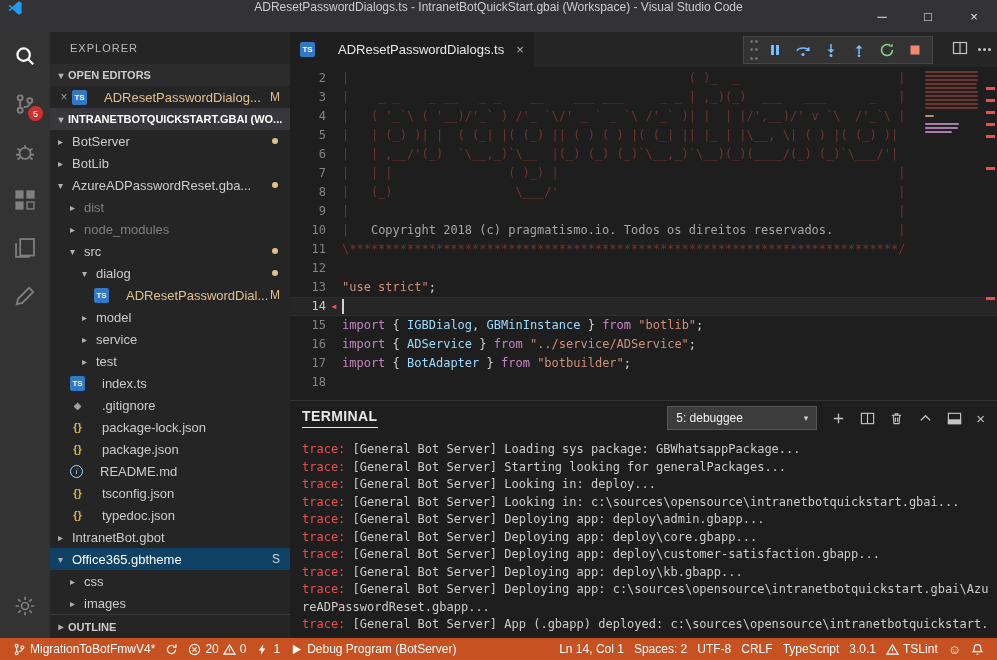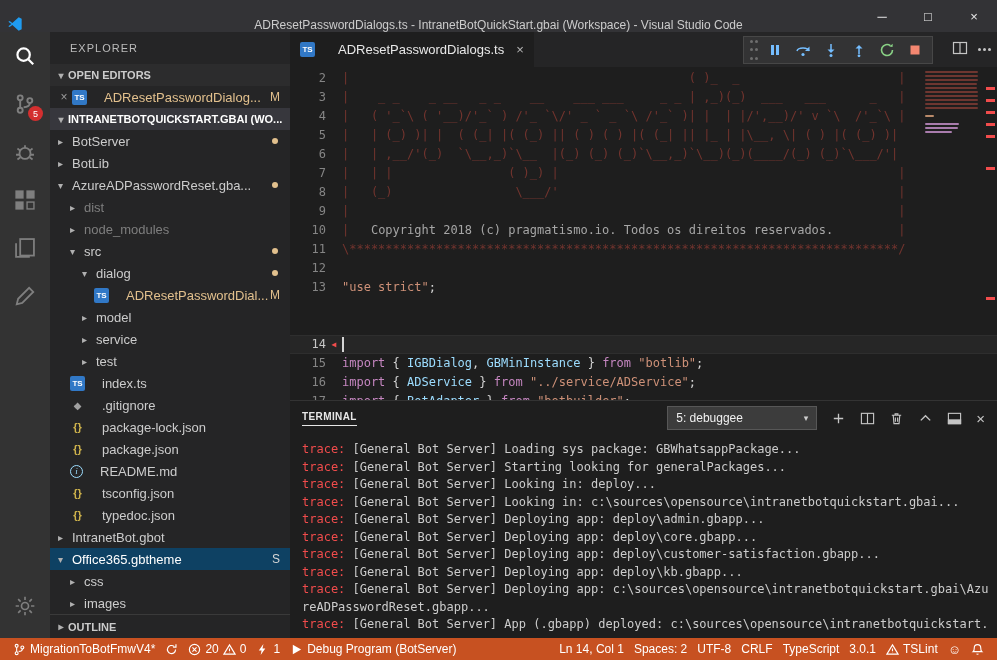--- a/index.html
+++ b/index.html
@@ -1,21 +1,21 @@
 <!DOCTYPE html>
 <html><head>
 <meta charset="utf-8">
 <style>
   * { box-sizing: border-box; margin: 0; padding: 0; }
   html,body { width: 997px; height: 660px; overflow: hidden; background:#1e1e1e;
     font-family: "Liberation Sans", sans-serif; }
   .window { width: 997px; height: 660px; display: flex; flex-direction: column; }
 
   
-  .titlebar { height: 32px; background:#333336; display:flex; align-items:flex-end;
+  .titlebar { height: 32px; background:#333336; display:flex; align-items:flex-start;
     color:#cccccc; font-size:12px; position:relative; flex:0 0 32px; }
   .vscode-logo { width:30px; display:flex; justify-content:center; }
   .title { position:absolute; left:0; right:0; text-align:center; pointer-events:none; }
   .win-controls { margin-left:auto; display:flex; height:100%; z-index:2; }
   .wc { width:46px; height:100%; display:flex; align-items:center; justify-content:center;
     color:#e8e8e8; font-size:13px; }
 
   
   .main { flex:1; display:flex; min-height:0; }
 
@@ -85,41 +85,41 @@
   .dt { width:26px; height:24px; display:flex; align-items:center; justify-content:center; }
   .dt svg { width:16px; height:16px; }
   .grip { width:12px; display:grid; grid-template-columns:3px 3px; gap:2px; justify-content:center; }
   .grip i { width:3px; height:3px; background:#6e6e6e; border-radius:50%; display:block; }
 
   
   .code-area { flex:1 1 auto; position:relative; overflow:hidden; background:#1e1e1e;
     font-family:"DejaVu Sans Mono", monospace; font-size:12px; min-height:0; }
   .code-lines { padding-top:2px; }
   .code-line { height:19px; line-height:19px; display:flex; white-space:pre; }
-  .code-line.cur { background:#262626; box-shadow:0 -1px 0 #2e2e2e inset, 0 1px 0 #2e2e2e inset;margin-top:38px; }
+  .code-line.cur { background:#262626; box-shadow:0 -1px 0 #2e2e2e inset, 0 1px 0 #2e2e2e inset; }
   .lnum { display:inline-block; width:36px; text-align:right; color:#858585; flex:0 0 36px; }
   .code-line.cur .lnum { color:#c6c6c6; }
   .gmark { display:inline-block; width:16px; text-align:center; color:#f14c4c; font-size:8px;
     flex:0 0 16px; }
   .ltext { position:relative; }
   .caret { display:inline-block; width:1.5px; height:15px; background:#d4d4d4;
     vertical-align:middle; margin-right:-1.5px; }
   .tok-c { color:#73342e; } .tok-g { color:#a6a6a6; } .tok-s { color:#ce9178; }
   .tok-k { color:#c586c0; } .tok-i { color:#9cdcfe; } .tok-p { color:#d4d4d4; }
   .minimap { position:absolute; top:4px; right:14px; width:58px; }
   .mm-line { height:2px; margin-bottom:2px; border-radius:1px; }
   .overview-ruler { position:absolute; top:0; right:0; width:14px; height:100%; }
   .ov-mark { position:absolute; right:2px; width:9px; height:3px; background:#f14c4c; }
 
   
   .panel { height:238px; flex:0 0 238px; background:#1e1e1e; border-top:1px solid #333333;
     display:flex; flex-direction:column; min-width:0; }
   .panel-header { height:34px; flex:0 0 34px; display:flex; align-items:center;
     padding:0 12px; }
-  .panel-title { font-size:10px; font-weight:bold; color:#e7e7e7; letter-spacing:0.4px;
+  .panel-title { font-size:14px; font-weight:bold; color:#e7e7e7; letter-spacing:0.4px;
     border-bottom:1px solid #e7e7e7; padding-bottom:3px; }
   .panel-actions { margin-left:auto; display:flex; align-items:center; gap:14px; }
   .term-select { height:24px; background:#3c3c3c; border:1px solid #575757; color:#f0f0f0;
     font-size:12px; display:flex; align-items:center; padding:8px 8px; gap:18px; min-width:150px; }
   .sel-chev { margin-left:auto; font-size:9px; color:#cccccc; }
   .p-icon { color:#c5c5c5; display:flex; align-items:center; }
   .p-icon svg { width:15px; height:15px; }
   .p-icon.close { font-size:15px; }
   .terminal-output { flex:1; padding:6px 4px 8px 12px; font-family:"DejaVu Sans Mono", monospace;
     font-size:12px; line-height:17.5px; color:#cccccc; overflow:hidden; }

